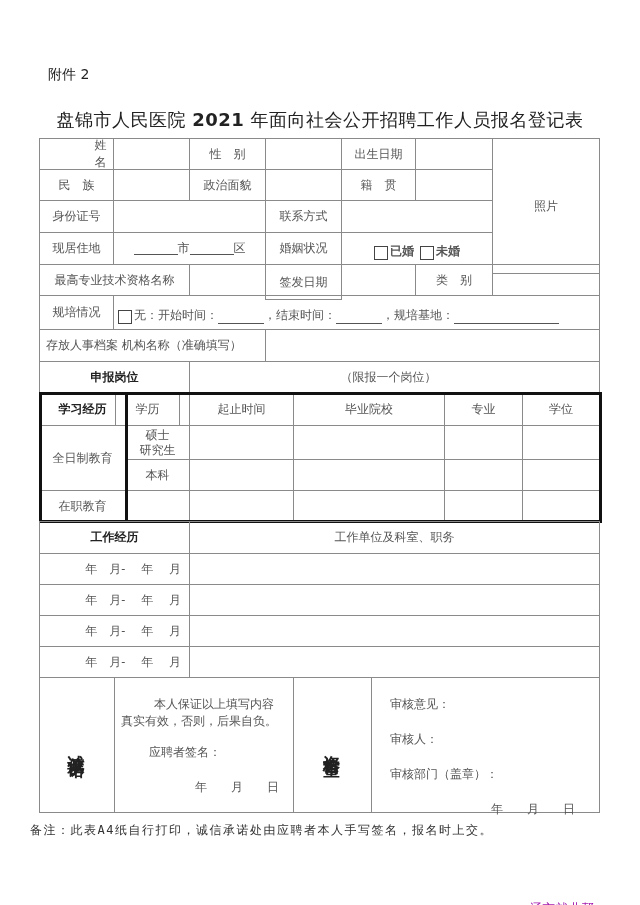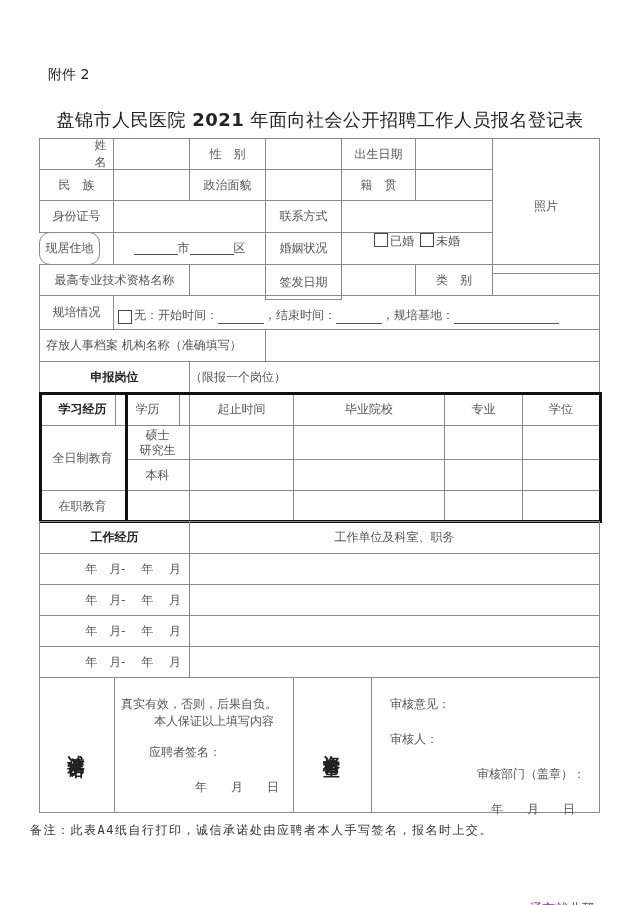--- a/index.html
+++ b/index.html
@@ -42,29 +42,29 @@
 <div class="cell" style="left:190px;top:170px;width:77px;height:32px;">政治面貌</div>
 <div class="cell" style="left:266px;top:170px;width:77px;height:32px;"></div>
 <div class="cell" style="left:342px;top:170px;width:75px;height:32px;">籍　贯</div>
 <div class="cell" style="left:416px;top:170px;width:78px;height:32px;"></div>
 
 <div class="cell" style="left:40px;top:201px;width:75px;height:33px;">身份证号</div>
 <div class="cell" style="left:114px;top:201px;width:153px;height:33px;"></div>
 <div class="cell" style="left:266px;top:201px;width:77px;height:33px;">联系方式</div>
 <div class="cell" style="left:342px;top:201px;width:152px;height:33px;"></div>
 
-<div class="cell" style="left:40px;top:233px;width:61px;height:33px;border-radius:11px;">现居住地</div>
+<div class="cell" style="left:40px;top:233px;width:75px;height:33px;">现居住地</div>
 <div class="cell" style="left:114px;top:233px;width:153px;height:33px;">
   <span class="uline" style="width:44px;"></span>
     <span>市</span>
     <span class="uline" style="width:44px;"></span>
     <span>区</span>
 </div>
 <div class="cell" style="left:266px;top:233px;width:77px;height:33px;">婚姻状况</div>
-<div class="cell" style="left:342px;top:233px;width:152px;height:33px;align-items:flex-start;padding-bottom:4px;">
+<div class="cell" style="left:342px;top:233px;width:152px;height:33px;align-items:flex-end;padding-bottom:4px;font-weight:bold;">
   <span class="chk"></span>
     <span>已婚</span>
   <span style="width:6px;display:inline-block;"></span>
   <span class="chk"></span>
     <span>未婚</span>
 </div>
 
 <div class="cell" style="left:40px;top:265px;width:151px;height:32px;">最高专业技术资格名称</div>
 <div class="cell" style="left:190px;top:265px;width:77px;height:32px;"></div>
 <div class="cell" style="left:266px;top:265px;width:77px;height:36px;">签发日期</div>
@@ -81,21 +81,21 @@
     <span>，结束时间：</span>
     <span class="uline" style="width:46px;"></span>
     <span>，规培基地：</span>
     <span class="uline" style="width:105px;"></span>
 </div>
 
 <div class="cell left" style="left:40px;top:330px;width:227px;height:33px;padding-left:6px;">存放人事档案 机构名称（准确填写）</div>
 <div class="cell" style="left:266px;top:330px;width:335px;height:33px;"></div>
 
 <div class="cell bold" style="left:40px;top:362px;width:151px;height:32px;">申报岗位</div>
-<div class="cell" style="left:190px;top:362px;width:411px;height:32px;justify-content:flex-start;padding-right:12px;">
+<div class="cell" style="left:190px;top:362px;width:411px;height:32px;justify-content:center;padding-right:12px;">
     <span>（限报一个岗位）</span>
   </div>
 
 <div class="cell bold" style="left:40px;top:393px;width:87px;height:34px;">学习经历</div>
 <div class="cell" style="left:116px;top:393px;width:65px;height:34px;">学历</div>
 <div class="cell" style="left:190px;top:393px;width:105px;height:34px;">起止时间</div>
 <div class="cell" style="left:294px;top:393px;width:152px;height:34px;">毕业院校</div>
 <div class="cell" style="left:445px;top:393px;width:79px;height:34px;">专业</div>
 <div class="cell" style="left:523px;top:393px;width:78px;height:34px;">学位</div>
 
@@ -132,29 +132,29 @@
 <div class="cell" style="left:190px;top:585px;width:411px;height:32px;"></div>
 <div class="cell" style="left:40px;top:616px;width:151px;height:32px;justify-content:flex-end;padding-right:8px;">年　月-　 年　 月</div>
 <div class="cell" style="left:190px;top:616px;width:411px;height:32px;"></div>
 <div class="cell" style="left:40px;top:647px;width:151px;height:32px;justify-content:flex-end;padding-right:8px;">年　月-　 年　 月</div>
 <div class="cell" style="left:190px;top:647px;width:411px;height:32px;"></div>
 
 <div class="cell" style="left:40px;top:678px;width:76px;height:136px;">
     <span class="vert">诚信承诺</span>
   </div>
 <div class="cell pledge" style="left:115px;top:678px;width:180px;height:136px;">
+  <div style="text-align:center;padding-left:20px;">本人保证以上填写内容</div>
   <div style="text-align:left;">真实有效，否则，后果自负。</div>
-  <div style="text-align:center;padding-left:20px;">本人保证以上填写内容</div>
   <div style="margin-top:14px;padding-left:28px;text-align:left;">应聘者签名：</div>
   <div style="margin-top:18px;text-align:right;padding-right:8px;">年　　月　　日</div>
 </div>
 <div class="cell" style="left:294px;top:678px;width:79px;height:136px;">
     <span class="vert">资格审查</span>
   </div>
 <div class="cell review" style="left:372px;top:678px;width:229px;height:136px;">
   <div style="text-align:left;">审核意见：</div>
   <div style="text-align:left;margin-top:18px;">审核人：</div>
-  <div style="text-align:right;margin-top:18px;">审核部门（盖章）：</div>
+  <div style="text-align:left;margin-top:18px;">审核部门（盖章）：</div>
   <div style="text-align:right;margin-top:18px;padding-right:10px;">年　　月　　日</div>
 </div>
 
 <div class="abs note">备注：此表A4纸自行打印，诚信承诺处由应聘者本人手写签名，报名时上交。</div>
 <div class="abs wm"><span style="font-size:12px;">◌ </span><span>辽宁就业帮</span></div>
 
 </body></html>

